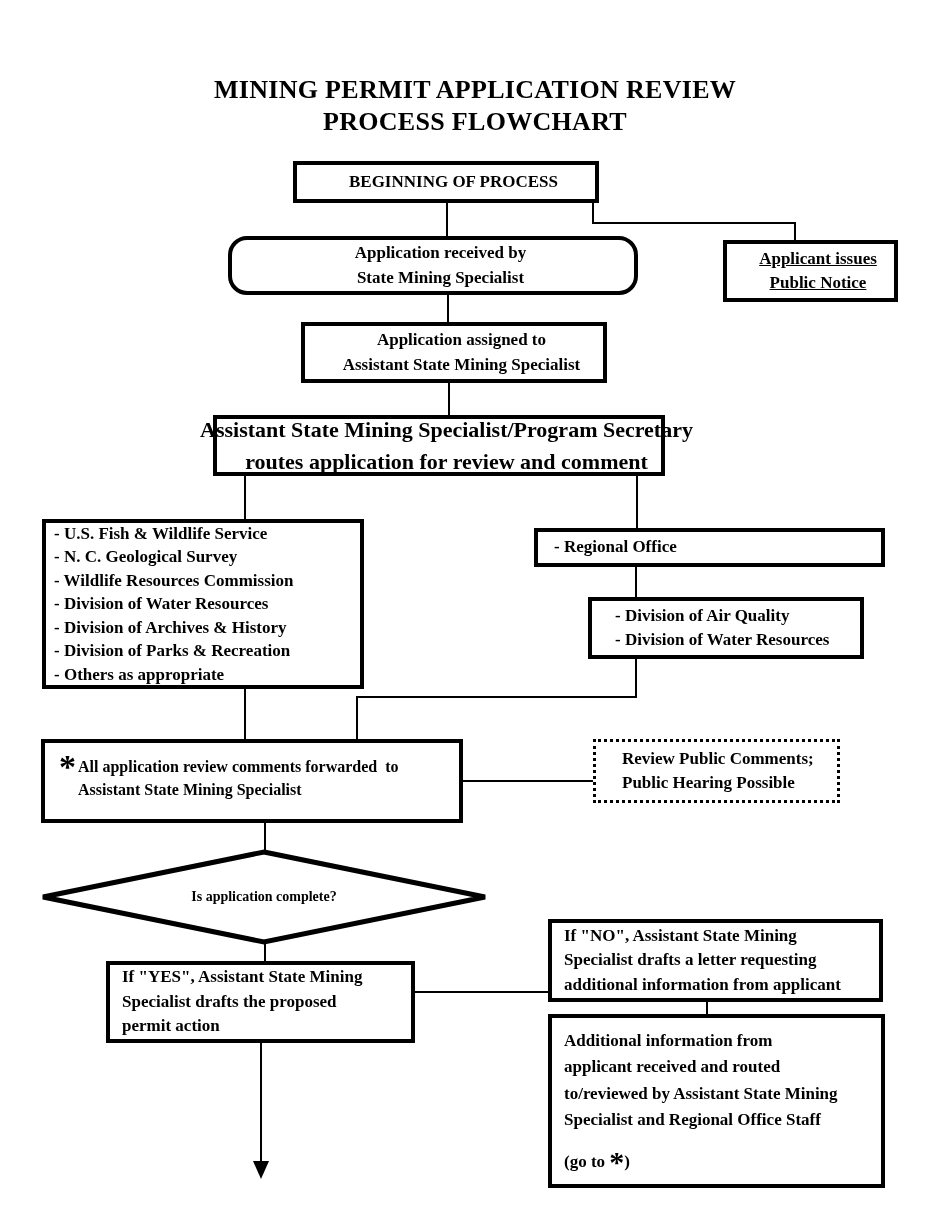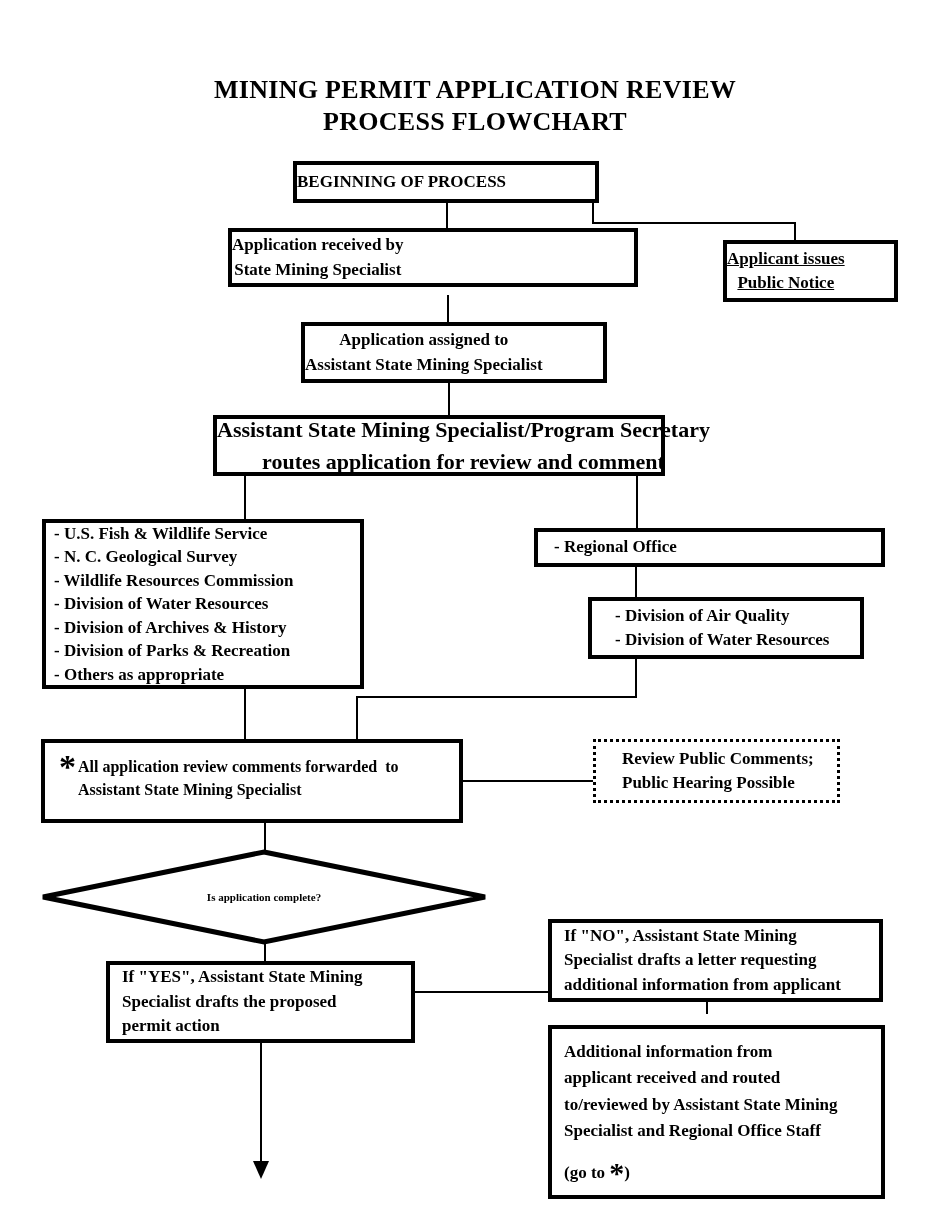--- a/index.html
+++ b/index.html
@@ -24,24 +24,25 @@
     white-space: pre;
   }
   .line { position: absolute; background: #000; }
   .box {
     position: absolute;
     box-sizing: border-box;
     border: 4px solid #000;
     background: #fff;
     display: flex;
     align-items: center;
-    justify-content: flex-start;
+    justify-content: center;
     text-align: center;
     font-size: 17px;
     line-height: 1.42;
+    padding-left: 15px;
   }
   .box.leftal {
     justify-content: flex-start;
     text-align: left;
   }
   .multiline { white-space: pre; }
   .dotted { border: 3px dotted #000; }
   .comments-box { align-items: flex-start; padding-top: 13px; text-align: left; justify-content: flex-start; padding-left: 14px; font-size: 16px; }
   .big-star { font-size: 34px; line-height: 0.75; margin-right: 2px; position: relative; top: -2px; }
   .col {
@@ -49,21 +50,21 @@
     align-items: flex-start;
     justify-content: flex-start;
   }
   .goto-line { margin-top: 16px; white-space: pre; }
   .goto-star { font-size: 30px; line-height: 0; vertical-align: -5px; }
   .diamond-wrap { position: absolute; }
   .diamond-text {
     position: absolute;
     left: 0; top: 0; width: 100%; height: 100%;
     display: flex; align-items: center; justify-content: center;
-    font-size: 11px;
+    font-size: 14px;
   }
   .arrowhead {
     position: absolute;
     width: 0; height: 0;
     border-left: 8px solid transparent;
     border-right: 8px solid transparent;
     border-top: 18px solid #000;
   }
 </style>
 </head>
@@ -92,21 +93,21 @@
   <div class="line" style="left:264px; top:941px; width:2px; height:20px;"></div>
   <div class="line" style="left:415px; top:991px; width:133px; height:2px;"></div>
   <div class="line" style="left:706px; top:1002px; width:2px; height:12px;"></div>
   <div class="line" style="left:260px; top:1043px; width:2px; height:120px;"></div>
   <div class="arrowhead" style="left:253px; top:1161px;"></div>
 
   <div class="box" style="left:293px; top:161px; width:306px; height:42px; border-width:4px;">
     <span class="multiline">BEGINNING OF PROCESS</span>
   </div>
 
-  <div class="box" style="left:228px; top:228px; width:410px; height:59px;">
+  <div class="box" style="left:228px; top:236px; width:410px; height:59px;border-radius:19px;">
     <span class="multiline">Application received by
 State Mining Specialist</span>
   </div>
 
   <div class="box" style="left:723px; top:240px; width:175px; height:62px;text-decoration:underline;">
     <span class="multiline">Applicant issues
 Public Notice</span>
   </div>
 
   <div class="box" style="left:301px; top:322px; width:306px; height:61px;">
@@ -161,21 +162,21 @@
 Specialist drafts the proposed
 permit action</span>
   </div>
 
   <div class="box leftal" style="left:548px; top:919px; width:335px; height:83px; padding-left:12px; line-height:1.45;">
     <span class="multiline">If "NO", Assistant State Mining
 Specialist drafts a letter requesting
 additional information from applicant</span>
   </div>
 
-  <div class="box leftal col" style="left:548px; top:1014px; width:337px; height:174px; padding:10px 0 0 12px; line-height:1.55;margin-top:11px;">
+  <div class="box leftal col" style="left:548px; top:1014px; width:337px; height:174px; padding:10px 0 0 12px; line-height:1.55;">
     <span class="multiline">Additional information from
 applicant received and routed
 to/reviewed by Assistant State Mining
 Specialist and Regional Office Staff</span>
     <span class="goto-line"><span>(go to </span><span class="goto-star">*</span><span>)</span></span>
   </div>
 
 </div>
 
 </body></html>

